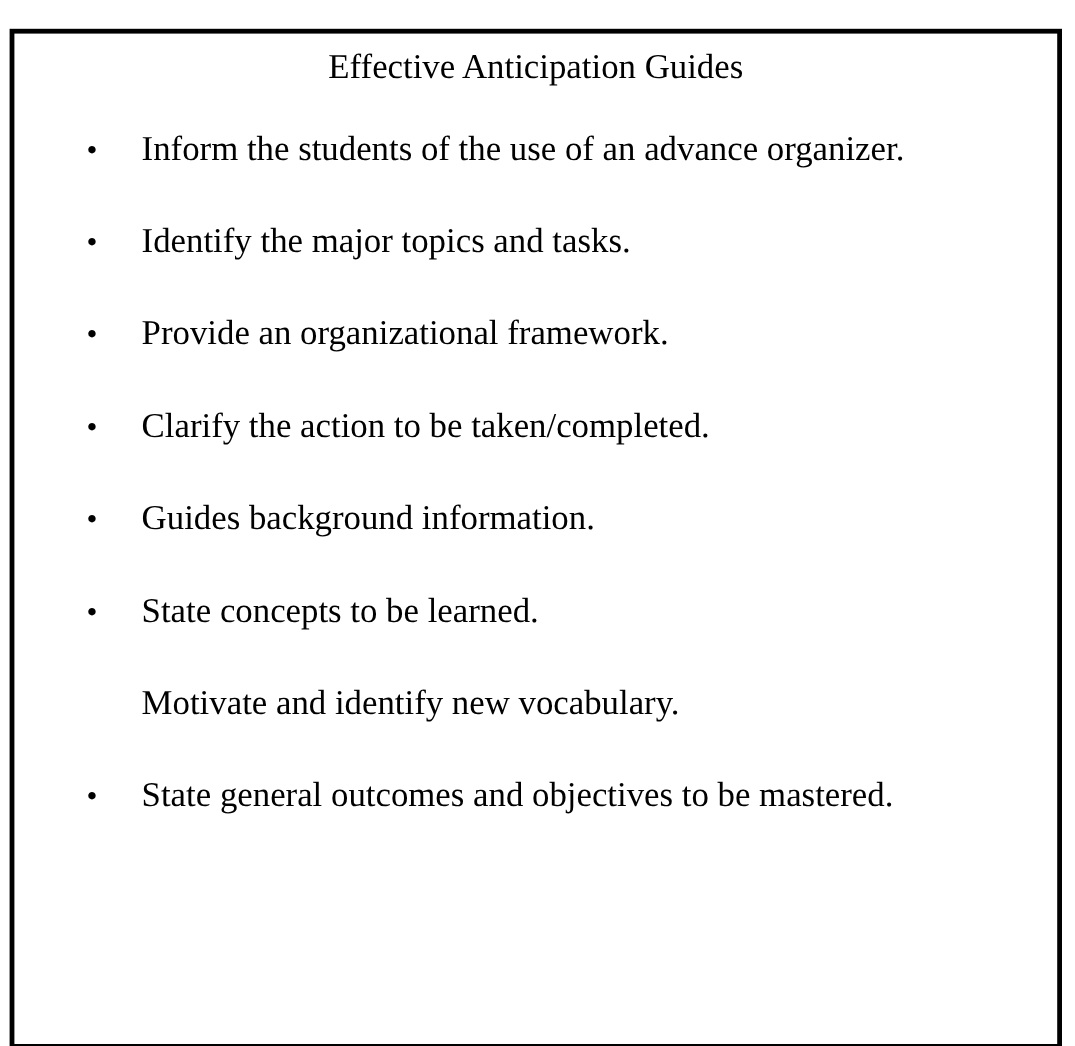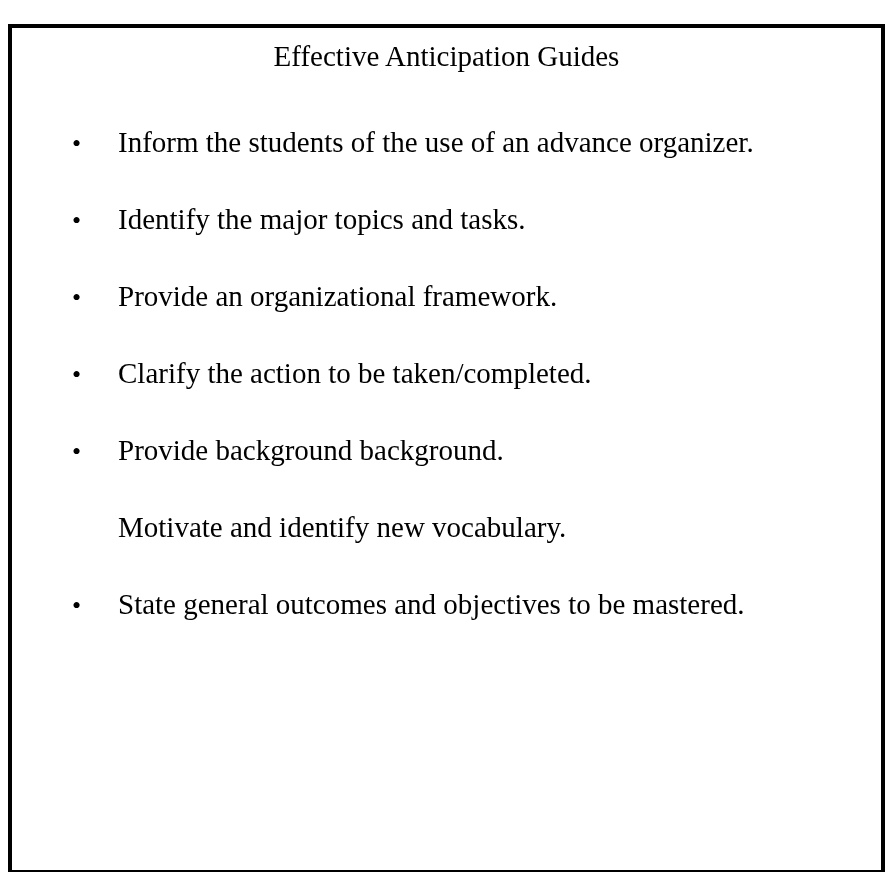--- a/index.html
+++ b/index.html
@@ -24,21 +24,21 @@
   .title {
     margin-top: 8px;
     text-align: center;
     font-size: 29px;
     line-height: 40px;
     color: #000000;
     white-space: nowrap;
   }
   .guides-list {
     list-style: none;
-    margin: 48px 0 0 0;
+    margin: 30px 0 0 0;
     padding: 0;
   }
   .guide-item {
     height: 77px;
     padding-left: 60px;
     font-size: 29px;
     line-height: 36px;
     color: #000000;
     white-space: nowrap;
     box-sizing: border-box;
@@ -53,17 +53,18 @@
 </head>
 <body>
 
 <div class="frame">
   <div class="title">Effective Anticipation Guides</div>
   <ul class="guides-list" id="guides-list">
       <li class="guide-item"><span class="bullet">•</span><span>Inform the students of the use of an advance organizer.</span></li>
       <li class="guide-item"><span class="bullet">•</span><span>Identify the major topics and tasks.</span></li>
       <li class="guide-item"><span class="bullet">•</span><span>Provide an organizational framework.</span></li>
       <li class="guide-item"><span class="bullet">•</span><span>Clarify the action to be taken/completed.</span></li>
-      <li class="guide-item"><span class="bullet">•</span><span>Provide background background.</span></li>
+      <li class="guide-item"><span class="bullet">•</span><span>Guides background information.</span></li>
+      <li class="guide-item"><span class="bullet">•</span><span>State concepts to be learned.</span></li>
       <li class="guide-item"><span class="bullet"></span><span>Motivate and identify new vocabulary.</span></li>
       <li class="guide-item"><span class="bullet">•</span><span>State general outcomes and objectives to be mastered.</span></li>
     </ul>
 </div>
 
 </body></html>

